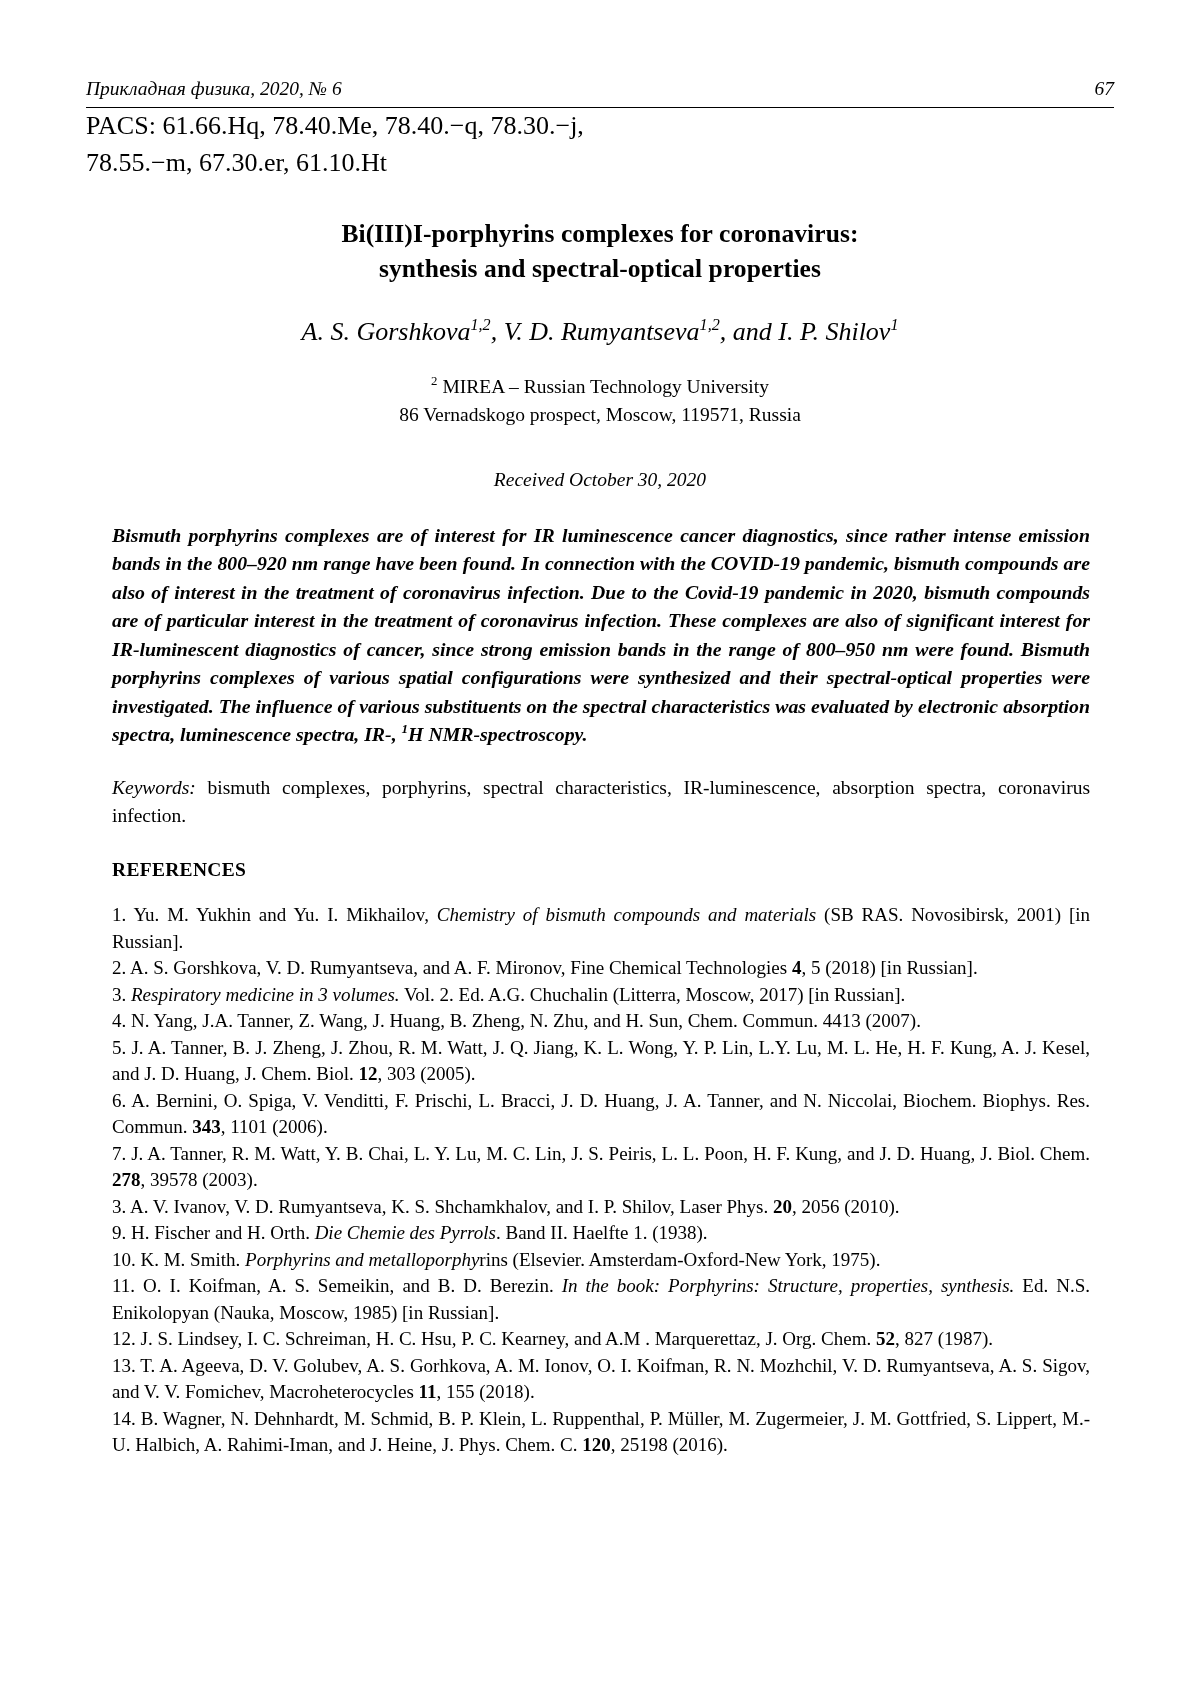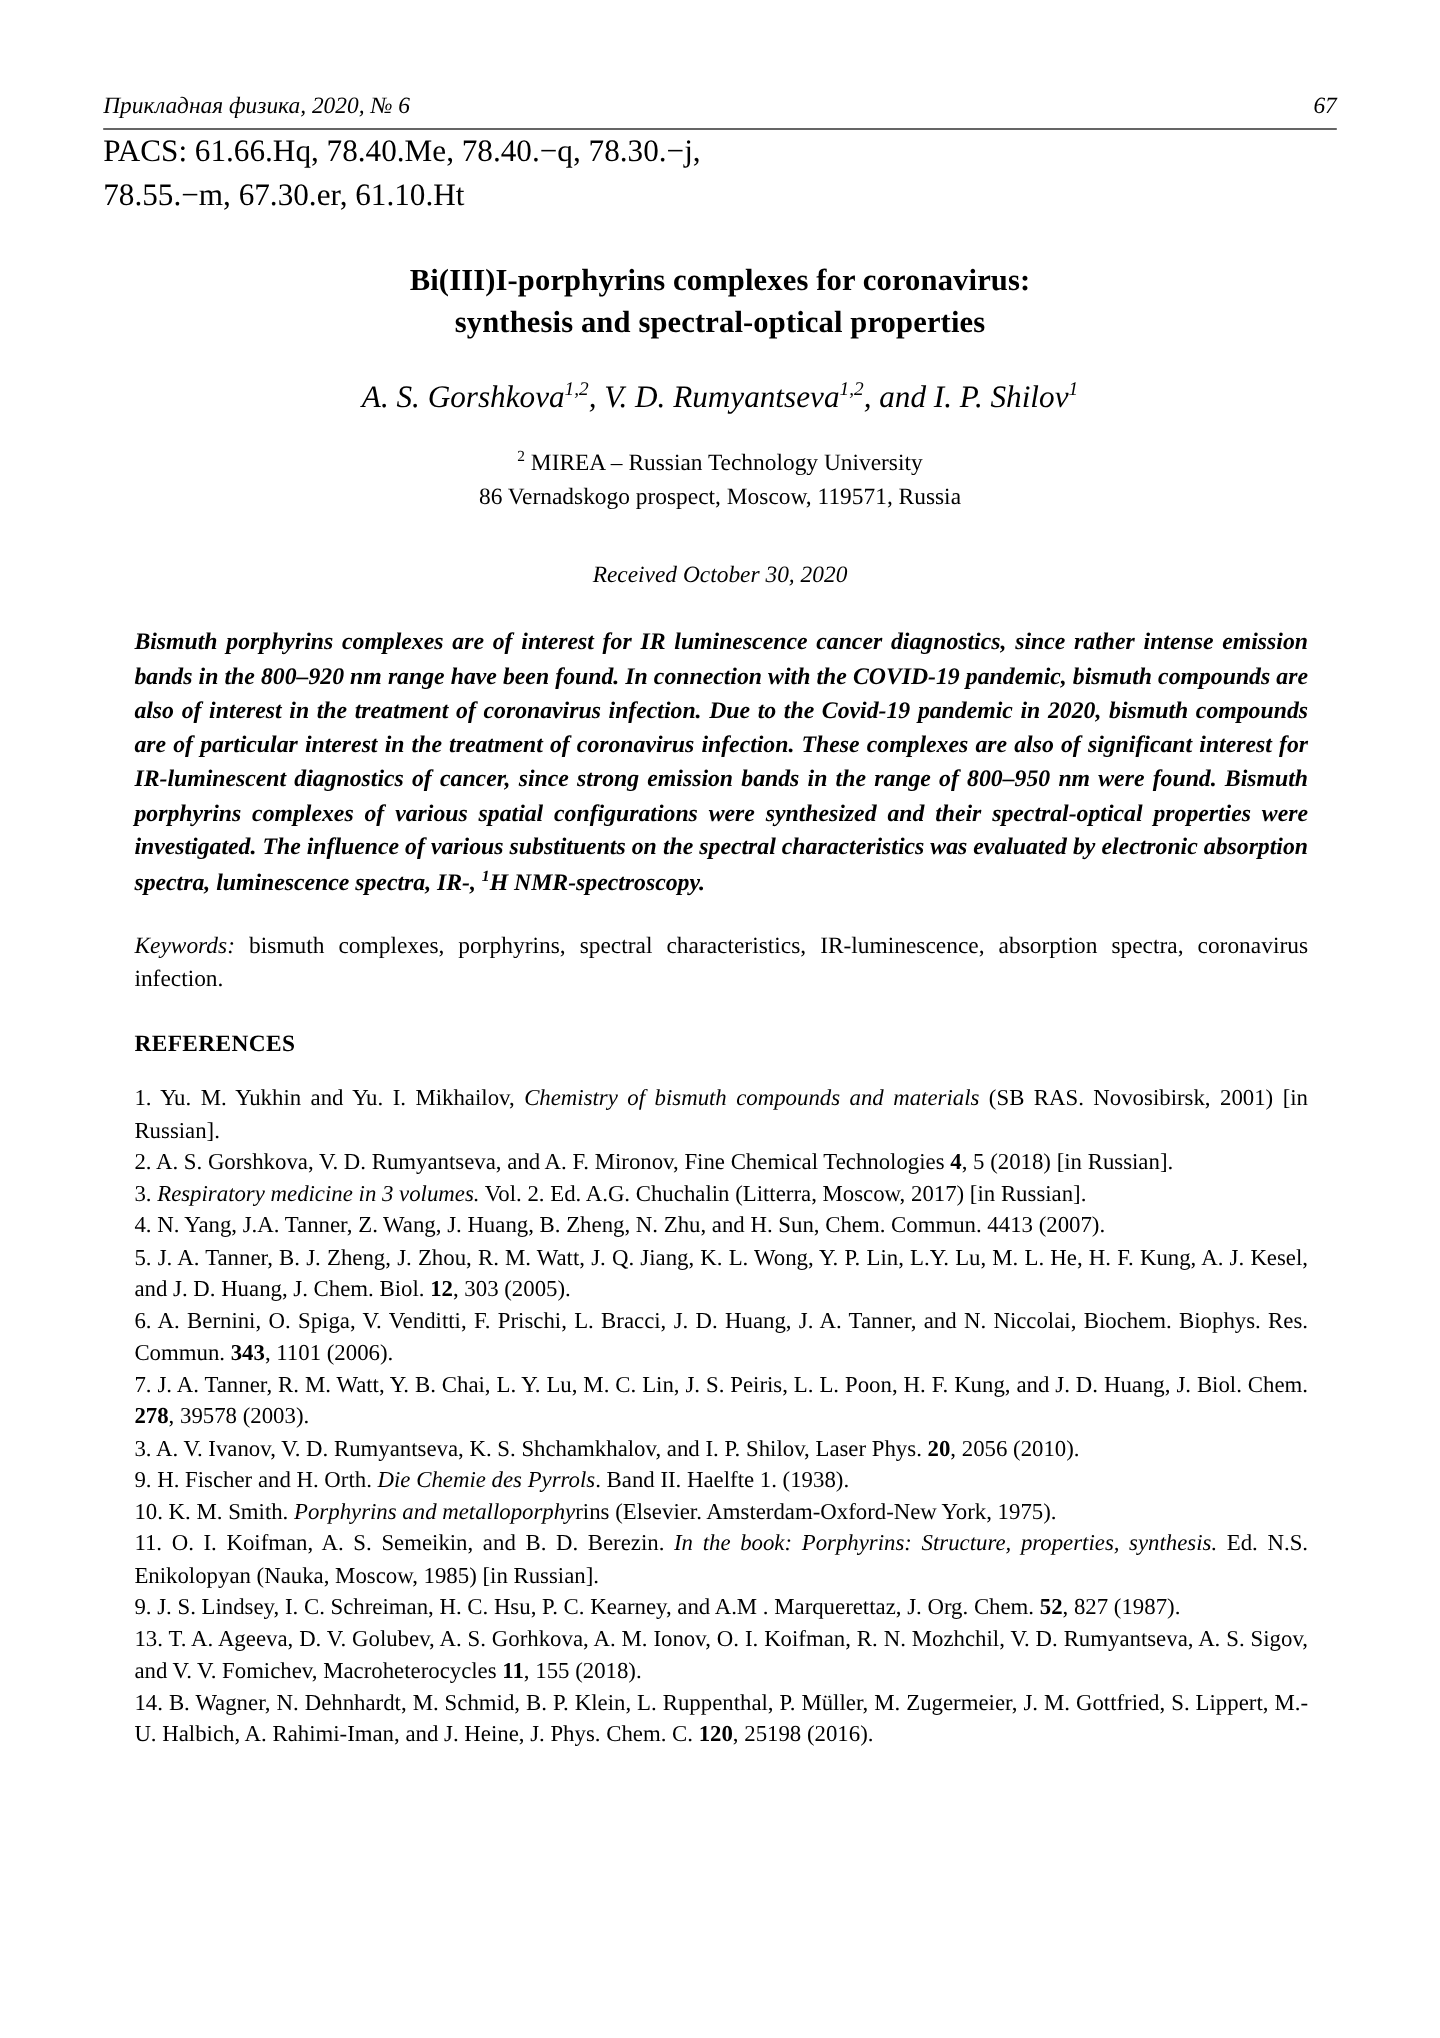--- a/index.html
+++ b/index.html
@@ -195,18 +195,18 @@
       <div class="ref"><span>2. A. S. Gorshkova, V. D. Rumyantseva, and A. F. Mironov, Fine Chemical Technologies </span><b>4</b><span>, 5 (2018) [in Russian].</span></div>
       <div class="ref"><span>3. </span><i>Respiratory medicine in 3 volumes.</i><span> Vol. 2. Ed. A.G. Chuchalin (Litterra, Moscow, 2017) [in Russian].</span></div>
       <div class="ref"><span>4. N. Yang, J.A. Tanner, Z. Wang, J. Huang, B. Zheng, N. Zhu, and H. Sun, Chem. Commun. 4413 (2007).</span></div>
       <div class="ref"><span>5. J. A. Tanner, B. J. Zheng, J. Zhou, R. M. Watt, J. Q. Jiang, K. L. Wong, Y. P. Lin, L.Y. Lu, M. L. He, H. F. Kung, A. J. Kesel, and J. D. Huang, J. Chem. Biol. </span><b>12</b><span>, 303 (2005).</span></div>
       <div class="ref"><span>6. A. Bernini, O. Spiga, V. Venditti, F. Prischi, L. Bracci, J. D. Huang, J. A. Tanner, and N. Niccolai, Biochem. Biophys. Res. Commun. </span><b>343</b><span>, 1101 (2006).</span></div>
       <div class="ref"><span>7. J. A. Tanner, R. M. Watt, Y. B. Chai, L. Y. Lu, M. C. Lin, J. S. Peiris, L. L. Poon, H. F. Kung, and J. D. Huang, J. Biol. Chem. </span><b>278</b><span>, 39578 (2003).</span></div>
       <div class="ref"><span>3. A. V. Ivanov, V. D. Rumyantseva, K. S. Shchamkhalov, and I. P. Shilov, Laser Phys. </span><b>20</b><span>, 2056 (2010).</span></div>
       <div class="ref"><span>9. H. Fischer and H. Orth. </span><i>Die Chemie des Pyrrols</i><span>. Band II. Haelfte 1. (1938).</span></div>
       <div class="ref"><span>10. K. M. Smith. </span><i>Porphyrins and metalloporphy</i><span>rins (Elsevier. Amsterdam-Oxford-New York, 1975).</span></div>
       <div class="ref"><span>11. O. I. Koifman, A. S. Semeikin, and B. D. Berezin. </span><i>In the book: Porphyrins: Structure, properties, synthesis.</i><span> Ed. N.S. Enikolopyan (Nauka, Moscow, 1985) [in Russian].</span></div>
-      <div class="ref"><span>9. J. S. Lindsey, I. C. Schreiman, H. C. Hsu, P. C. Kearney, and A.M . Marquerettaz, J. Org. Chem. </span><b>52</b><span>, 827 (1987).</span></div>
+      <div class="ref"><span>12. J. S. Lindsey, I. C. Schreiman, H. C. Hsu, P. C. Kearney, and A.M . Marquerettaz, J. Org. Chem. </span><b>52</b><span>, 827 (1987).</span></div>
       <div class="ref"><span>13. T. A. Ageeva, D. V. Golubev, A. S. Gorhkova, A. M. Ionov, O. I. Koifman, R. N. Mozhchil, V. D. Rumyantseva, A. S. Sigov, and V. V. Fomichev, Macroheterocycles </span><b>11</b><span>, 155 (2018).</span></div>
       <div class="ref"><span>14. B. Wagner, N. Dehnhardt, M. Schmid, B. P. Klein, L. Ruppenthal, P. Müller, M. Zugermeier, J. M. Gottfried, S. Lippert, M.-U. Halbich, A. Rahimi-Iman, and J. Heine, J. Phys. Chem. C. </span><b>120</b><span>, 25198 (2016).</span></div>
     </div>
 
 </div>
 
 </body></html>

